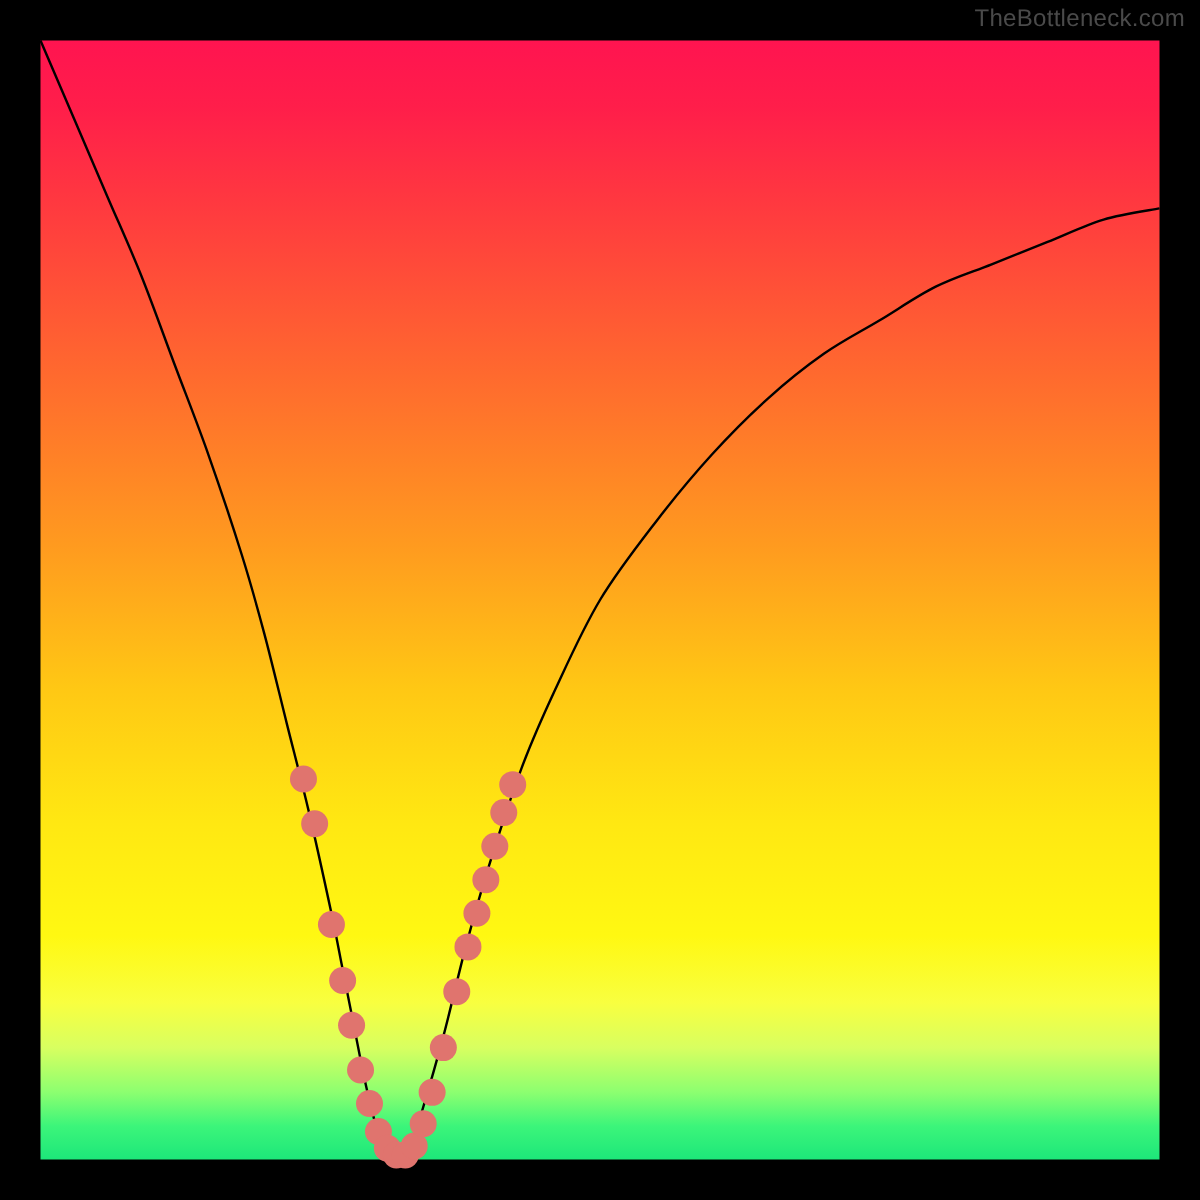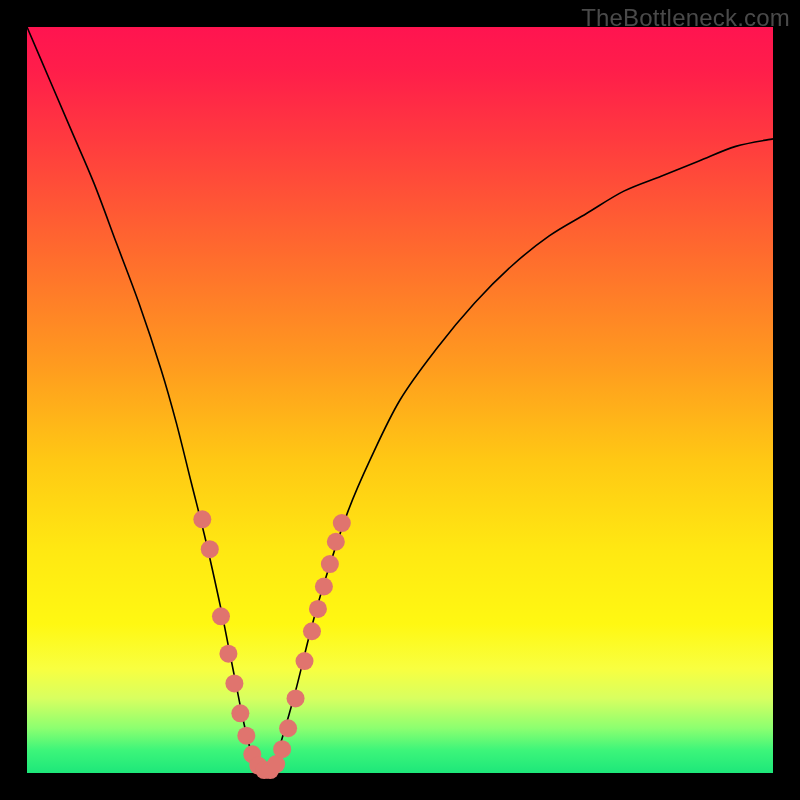--- a/index.html
+++ b/index.html
@@ -40,21 +40,21 @@
       #8cff70 94%,
       #3cf57a 97%,
       #1de77a 100%
     );
   }
   .watermark {
     position: absolute;
     top: 4px;
     right: 10px;
     color: #4a4a4a;
-    font-size: 24px;
+    font-size: 16px;
     font-weight: 500;
     letter-spacing: 0.2px;
     user-select: none;
   }
   svg.curves {
     position: absolute;
     left: 0;
     top: 0;
     width: 746px;
     height: 746px;

